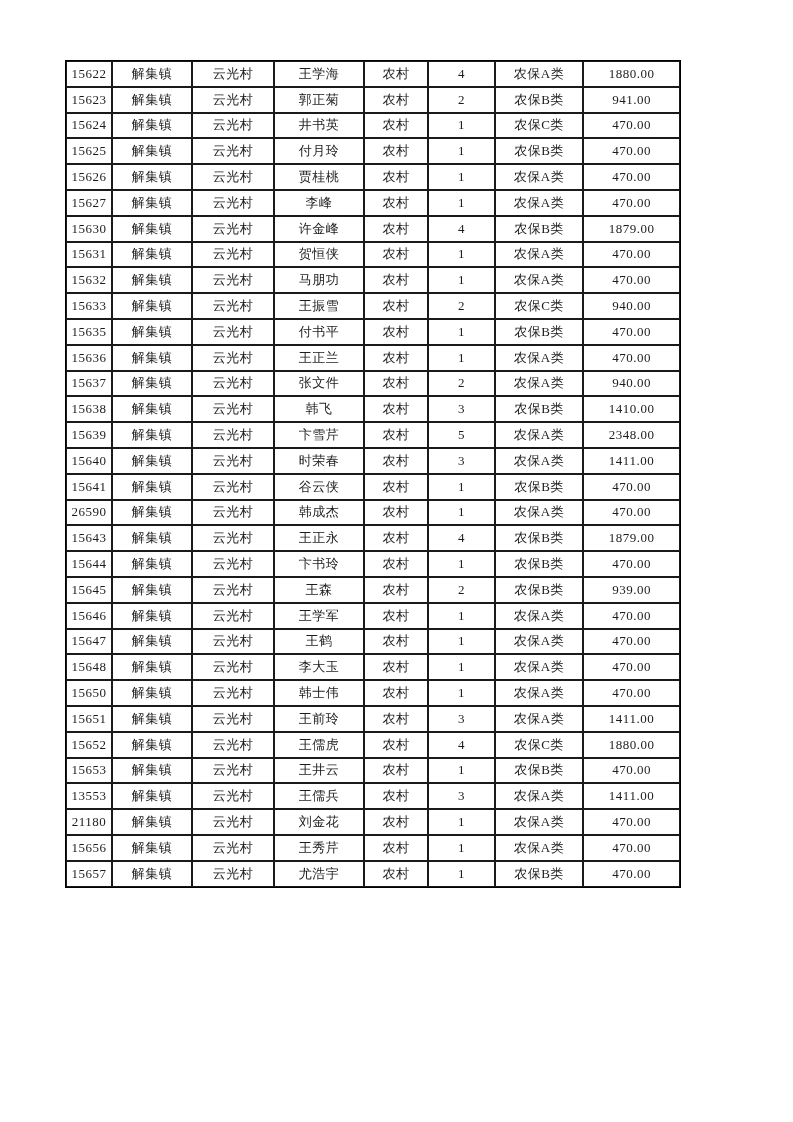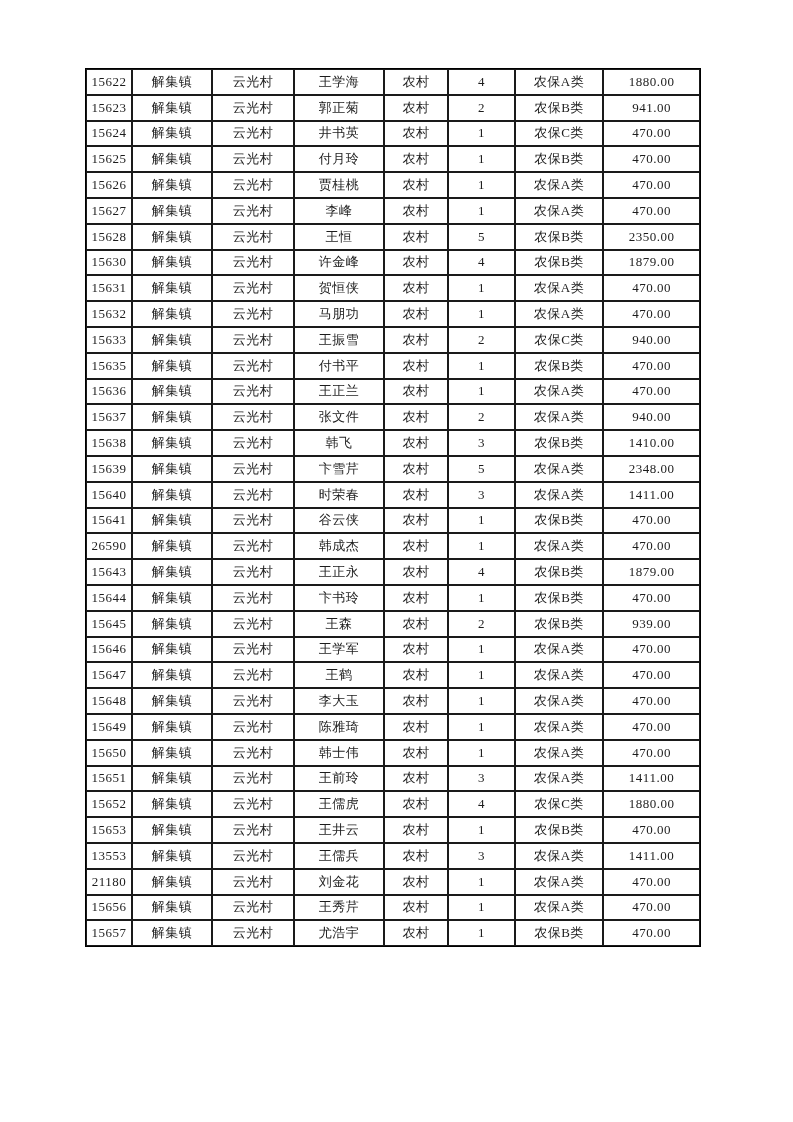--- a/index.html
+++ b/index.html
@@ -12,27 +12,26 @@
   }
   .page {
     position: relative;
     width: 793px;
     height: 1122px;
     background: #ffffff;
   }
   table.grid {
     position: absolute;
     left: 65px;
-    top: 68px;
+    top: 60px;
     width: 614px;
     border-collapse: separate;
     border-spacing: 0;
     table-layout: fixed;
     border: 1px solid #000000;
-    margin-left: 20px;
   }
   table.grid td {
     border: 1px solid #1a1a1a;
     height: 25.8px;
     text-align: center;
     vertical-align: middle;
     font-size: 13px;
     color: #1c1c1c;
     white-space: nowrap;
     overflow: hidden;
@@ -109,30 +108,20 @@
           <td>15627</td>
           <td>解集镇</td>
           <td>云光村</td>
           <td>李峰</td>
           <td>农村</td>
           <td>1</td>
           <td>农保A类</td>
           <td>470.00</td>
         </tr>
         <tr>
-          <td>15628</td>
-          <td>解集镇</td>
-          <td>云光村</td>
-          <td>王恒</td>
-          <td>农村</td>
-          <td>5</td>
-          <td>农保B类</td>
-          <td>2350.00</td>
-        </tr>
-        <tr>
           <td>15630</td>
           <td>解集镇</td>
           <td>云光村</td>
           <td>许金峰</td>
           <td>农村</td>
           <td>4</td>
           <td>农保B类</td>
           <td>1879.00</td>
         </tr>
         <tr>
@@ -293,30 +282,20 @@
           <td>农村</td>
           <td>1</td>
           <td>农保A类</td>
           <td>470.00</td>
         </tr>
         <tr>
           <td>15648</td>
           <td>解集镇</td>
           <td>云光村</td>
           <td>李大玉</td>
-          <td>农村</td>
-          <td>1</td>
-          <td>农保A类</td>
-          <td>470.00</td>
-        </tr>
-        <tr>
-          <td>15649</td>
-          <td>解集镇</td>
-          <td>云光村</td>
-          <td>陈雅琦</td>
           <td>农村</td>
           <td>1</td>
           <td>农保A类</td>
           <td>470.00</td>
         </tr>
         <tr>
           <td>15650</td>
           <td>解集镇</td>
           <td>云光村</td>
           <td>韩士伟</td>

